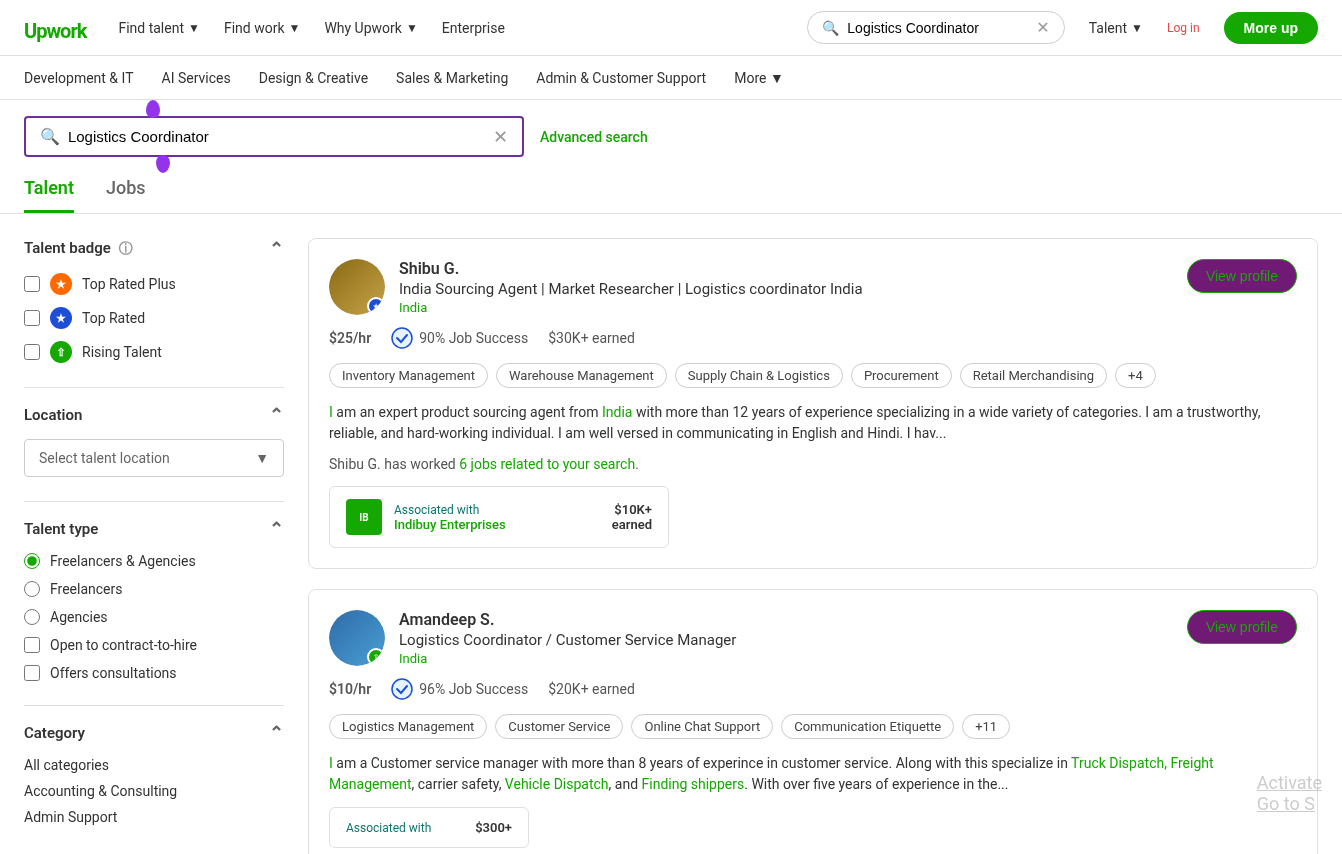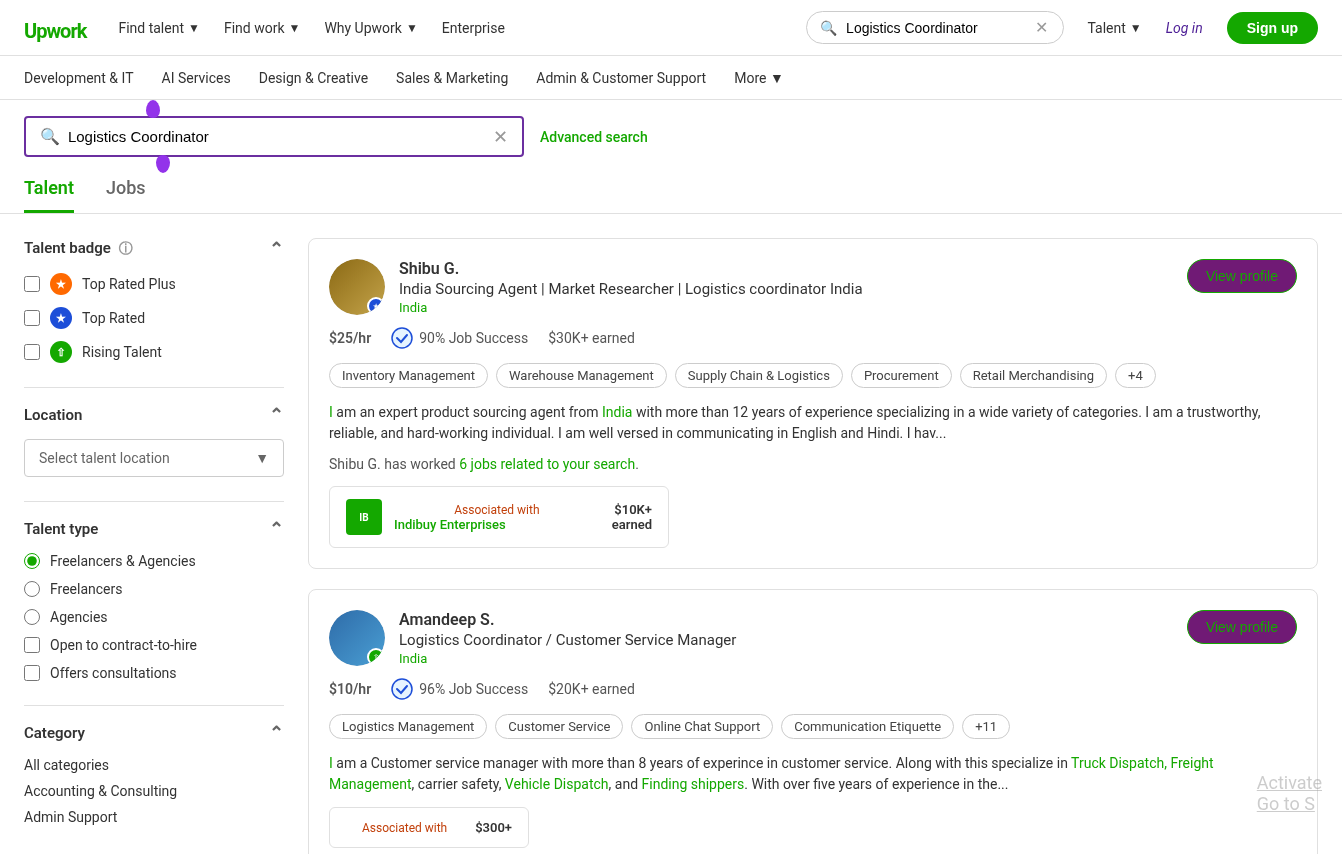--- a/index.html
+++ b/index.html
@@ -7,21 +7,21 @@
 
     
     .top-nav { display: flex; align-items: center; padding: 0 24px; height: 56px; border-bottom: 1px solid #e0e0e0; gap: 24px; }
     .logo { font-size: 20px; font-weight: 700; color: #14a800; margin-right: 8px; letter-spacing: -1px; margin-top: 6px; }
     .nav-item { font-size: 14px; color: #333; cursor: pointer; display: flex; align-items: center; gap: 4px; white-space: nowrap; }
     .nav-spacer { flex: 1; }
     .search-bar-top { display: flex; align-items: center; border: 1px solid #ccc; border-radius: 24px; padding: 6px 14px; gap: 8px; min-width: 220px; }
     .search-bar-top input { border: none; outline: none; font-size: 14px; min-width: 140px; }
     .search-bar-top .clear-icon { cursor: pointer; color: #999; font-size: 16px; }
     .talent-dropdown { display: flex; align-items: center; gap: 4px; font-size: 14px; cursor: pointer; }
-    .btn-login { font-size: 14px; cursor: pointer; color: #4c1d95; font-style: italic; }
+    .btn-login { font-size: 12px; cursor: pointer; color: #ef4444; }
     .btn-signup { background: #14a800; color: #fff; border: none; border-radius: 24px; padding: 8px 20px; font-size: 14px; font-weight: 600; cursor: pointer; }
 
     
     .cat-nav { display: flex; align-items: center; padding: 0 24px; height: 44px; border-bottom: 1px solid #e0e0e0; gap: 28px; }
     .cat-nav-item { font-size: 14px; color: #333; cursor: pointer; white-space: nowrap; }
 
     
     .search-row { display: flex; align-items: center; padding: 16px 24px 0 24px; gap: 16px; }
     .main-search-bar { display: flex; align-items: center; border: 2px solid #6b2fa0; border-radius: 4px; padding: 8px 14px; flex: 0 0 500px; gap: 8px; position: relative; }
     .main-search-bar input { border: none; outline: none; font-size: 15px; flex: 1; }
@@ -76,21 +76,21 @@
     .job-success { display: flex; align-items: center; gap: 6px; }
     .tags { display: flex; flex-wrap: wrap; gap: 8px; margin-bottom: 14px; }
     .tag { border: 1px solid #ccc; border-radius: 16px; padding: 4px 12px; font-size: 13px; color: #444; }
     .card-desc { font-size: 14px; color: #333; line-height: 1.5; margin-bottom: 12px; }
     .card-desc .highlight { color: #14a800; }
     .related-jobs { font-size: 14px; color: #555; margin-bottom: 14px; }
     .related-jobs a { color: #14a800; }
     .associated-with { border: 1px solid #e0e0e0; border-radius: 6px; padding: 12px 16px; display: flex; align-items: center; justify-content: space-between; gap: 12px; max-width: 340px; }
     .assoc-logo { width: 36px; height: 36px; background: #14a800; border-radius: 4px; display: flex; align-items: center; justify-content: center; color: #fff; font-size: 10px; font-weight: 700; flex-shrink: 0; }
     .assoc-info { flex: 1; }
-    .assoc-label { font-size: 12px; color: #c2410c; text-align: center; }
+    .assoc-label { font-size: 12px; color: #0f766e; }
     .assoc-name { font-size: 13px; color: #14a800; font-weight: 500; }
     .assoc-earned { font-size: 13px; font-weight: 600; color: #333; text-align: right; }
 
     
     .activate-watermark { position: fixed; bottom: 40px; right: 20px; font-size: 18px; color: #999; opacity: 0.5; pointer-events: none; text-decoration: underline; }
 
     
     .chevron { display: inline-block; font-size: 12px; }
   </style>
 </head>
@@ -106,21 +106,21 @@
   <div class="search-bar-top">
     <span style="color:#999;">🔍</span>
     <input value="Logistics Coordinator" style="">
     <span class="clear-icon">✕</span>
   </div>
   <div class="talent-dropdown">
     <span>Talent</span> 
       <span class="chevron">▼</span>
   </div>
   <span class="btn-login">Log in</span>
-  <button class="btn-signup">Sign up</button>
+  <button class="btn-signup">More up</button>
 </nav>
 
 <nav class="cat-nav">
   <span class="cat-nav-item">Development &amp; IT</span>
   <span class="cat-nav-item">AI Services</span>
   <span class="cat-nav-item">Design &amp; Creative</span>
   <span class="cat-nav-item">Sales &amp; Marketing</span>
   <span class="cat-nav-item">Admin &amp; Customer Support</span>
   <span class="cat-nav-item">More ▼</span>
 </nav>

